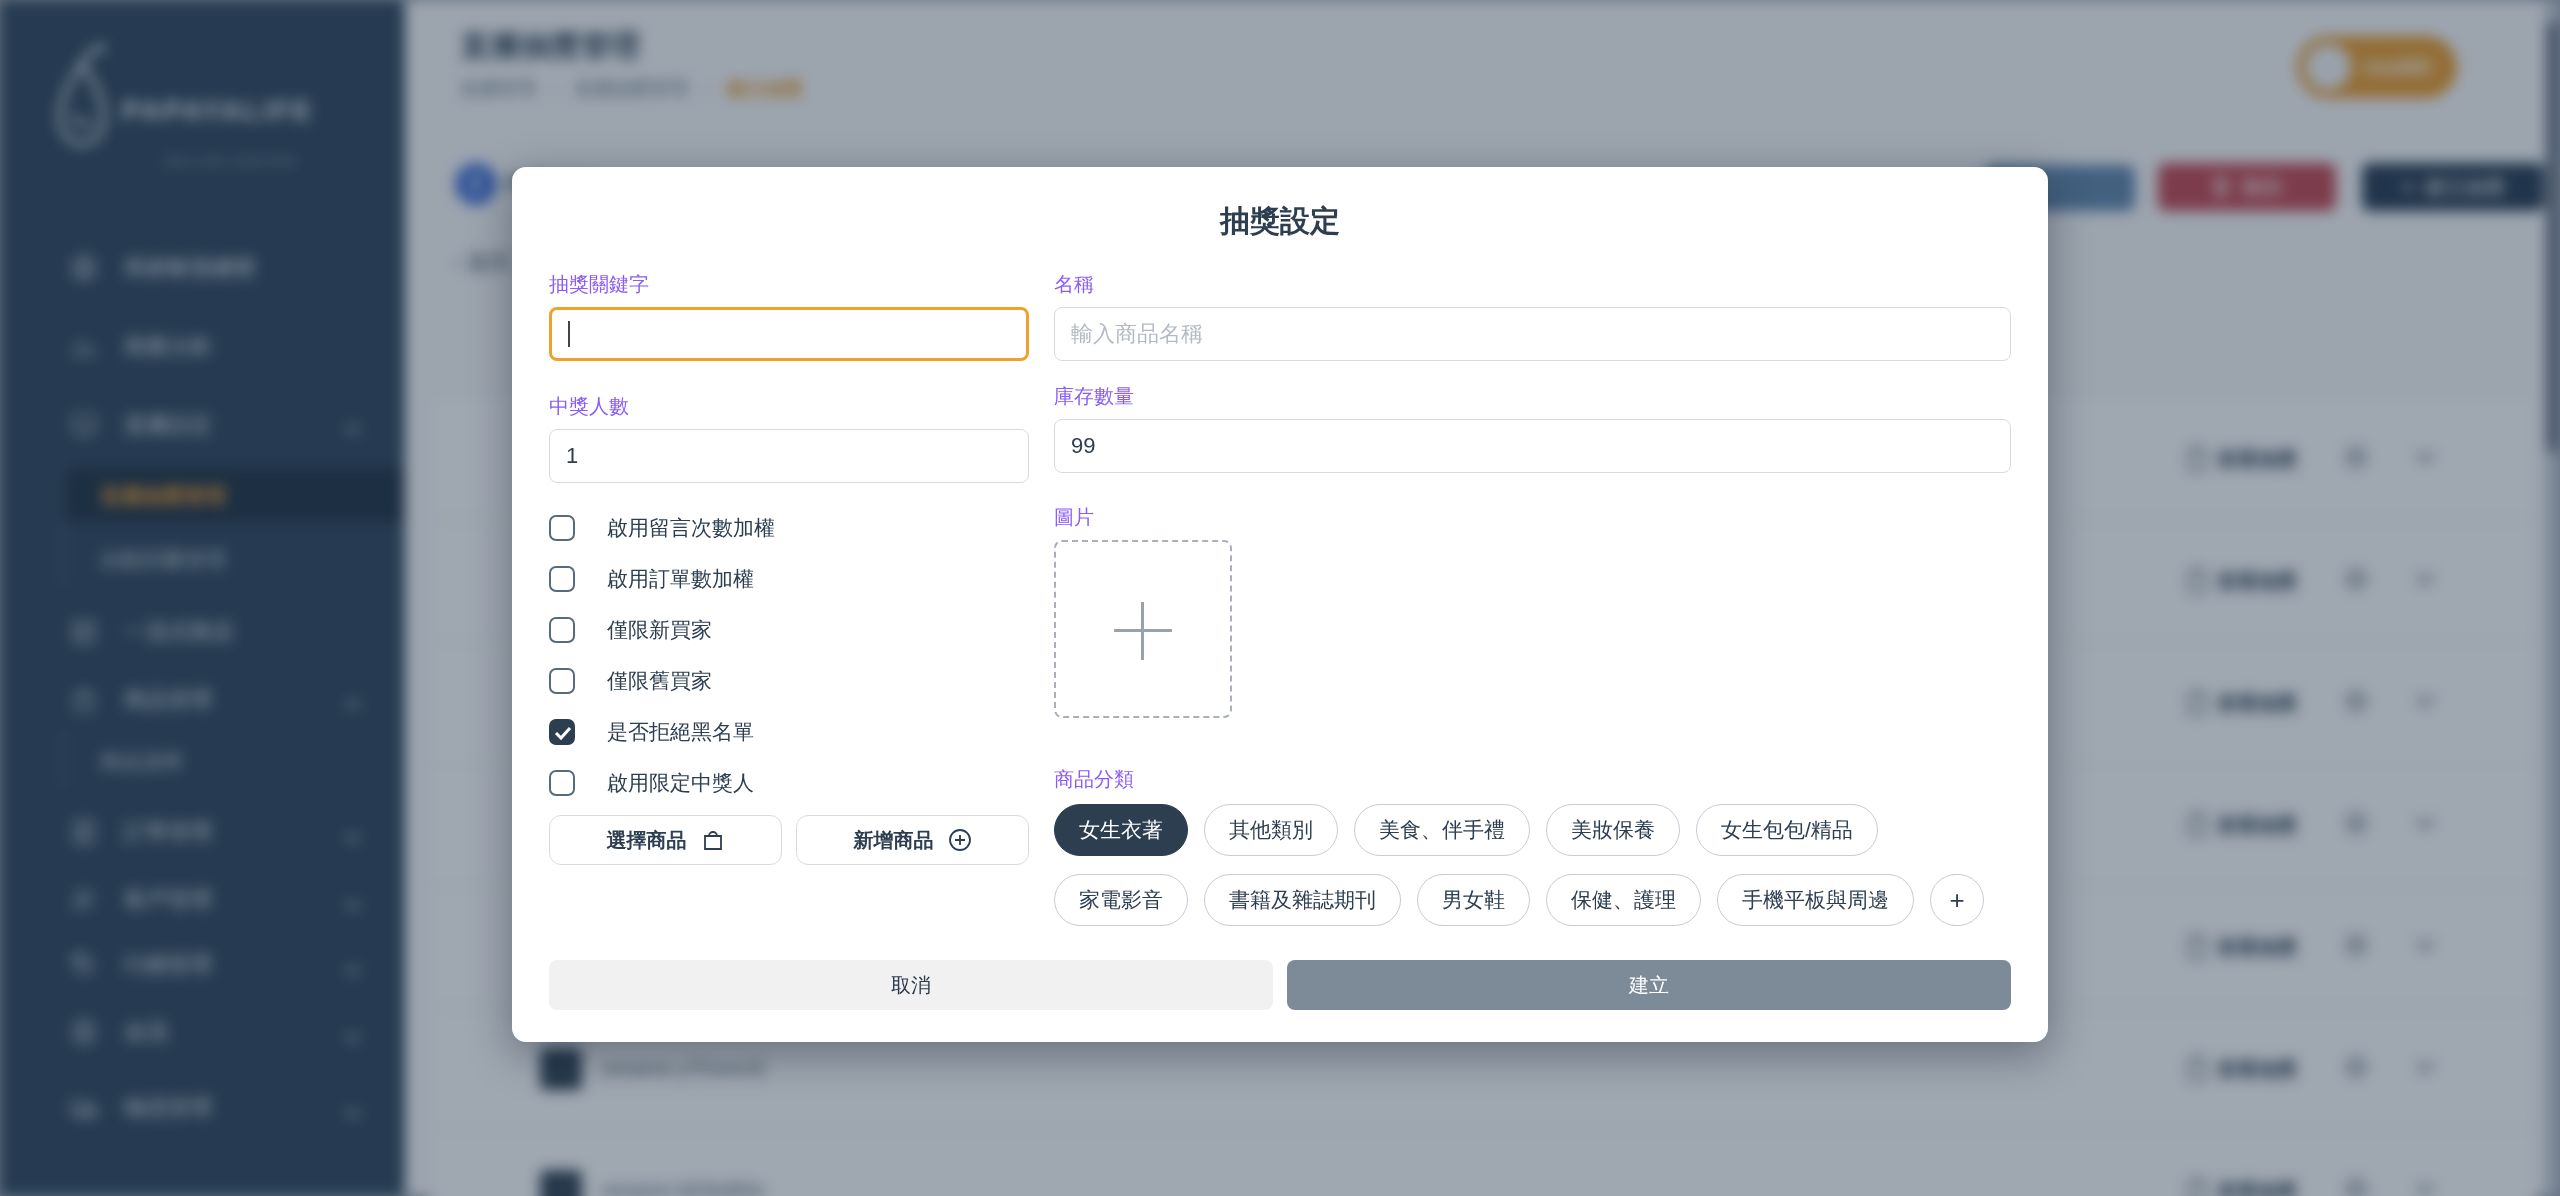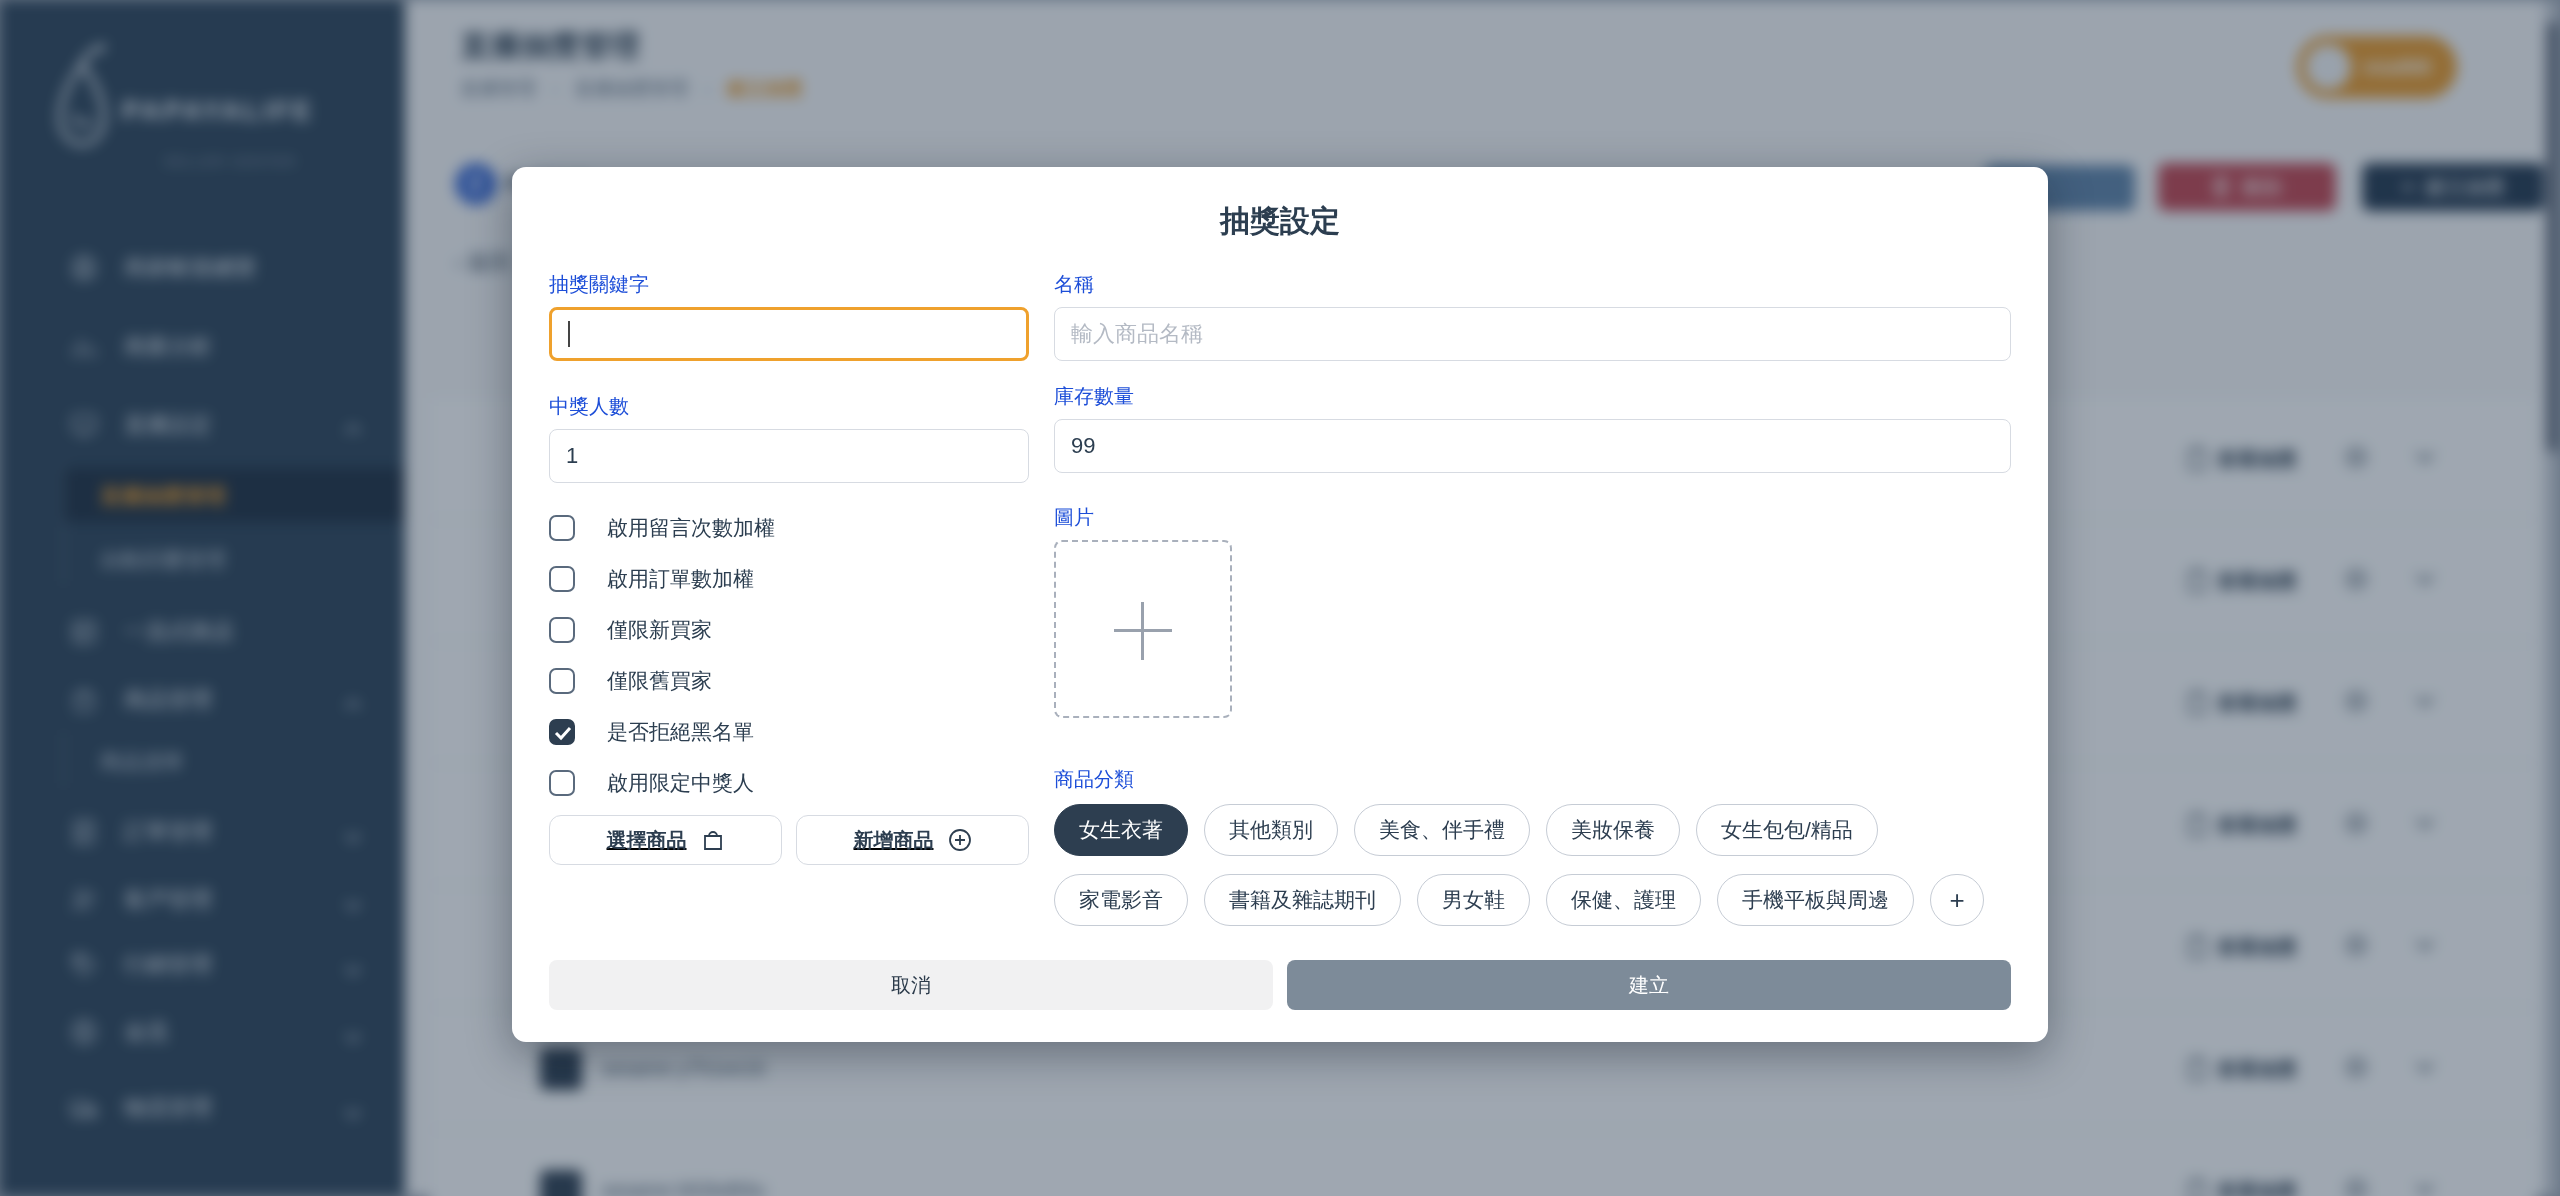--- a/index.html
+++ b/index.html
@@ -66,35 +66,35 @@
 
   
   .overlay { position:absolute; inset:0; background:rgba(32,49,72,0.42); }
 
   .modal { position:absolute; left:512px; top:167px; width:1536px; height:875px; background:#fff; border-radius:14px; box-shadow:0 12px 44px rgba(10,20,35,.38); }
   .modal-title { margin-top:34px; text-align:center; font-size:30px; font-weight:bold; color:#2c3e50; height:42px; }
   .modal-body { display:flex; gap:25px; padding:0 37px; margin-top:28px; }
   .col-left { width:480px; flex:0 0 auto; }
   .col-right { flex:1; }
 
-  .f-label { font-size:20px; color:#1d4ed8; line-height:26px; margin-bottom:10px; }
+  .f-label { font-size:20px; color:#8b5cf6; line-height:26px; margin-bottom:10px; }
   .f-input { width:100%; height:54px; border:1.5px solid #d7dbe2; border-radius:8px; background:#fff; font-size:22px; color:#2c3e50; padding:0 16px; display:flex; align-items:center; }
   .f-input.focus { border:3px solid #efa12d; }
   .caret { display:inline-block; width:2px; height:26px; background:#444; }
   .ph { color:#b4bac4; }
   .mt26 { margin-top:32px; }
 
   .cb-row { display:flex; align-items:center; gap:32px; height:38px; margin-bottom:13px;font-family:Liberation Mono, monospace; }
   .cb-list { margin-top:26px; }
   .cb-box { width:26px; height:26px; border:2px solid #5a6a7d; border-radius:7px; background:#fff; flex:0 0 auto; position:relative; }
   .cb-box.checked { background:#2d3e50; border-color:#2d3e50; }
   .cb-box.checked svg { position:absolute; left:3px; top:4px; width:18px; height:16px; stroke:#fff; stroke-width:3; fill:none; }
   .cb-label { font-size:21px; color:#2c3e50; }
 
-  .prod-btns { display:flex; gap:14px; margin-top:10px;text-decoration:underline; }
+  .prod-btns { display:flex; gap:14px; margin-top:10px; }
   .prod-btn { flex:1; height:50px; border:1.5px solid #d7dbe2; border-radius:12px; background:#fff; display:flex; align-items:center; justify-content:center; gap:14px; font-size:20px; font-weight:bold; color:#2d3e50; }
   .prod-btn svg { width:24px; height:24px; stroke:#2d3e50; fill:none; stroke-width:1.8; }
 
   .two-fields { display:flex; gap:36px; margin-top:22px; }
   .two-fields > div { flex:1; }
 
   .img-label { margin-top:31px; }
   .upload-box { width:178px; height:178px; border:2px dashed #a9b0bc; border-radius:8px; position:relative; background:#fff; }
   .upload-box .plus-h, .upload-box .plus-v { position:absolute; background:#99a1ad; }
   .plus-h { width:58px; height:3px; left:58px; top:87px; }

